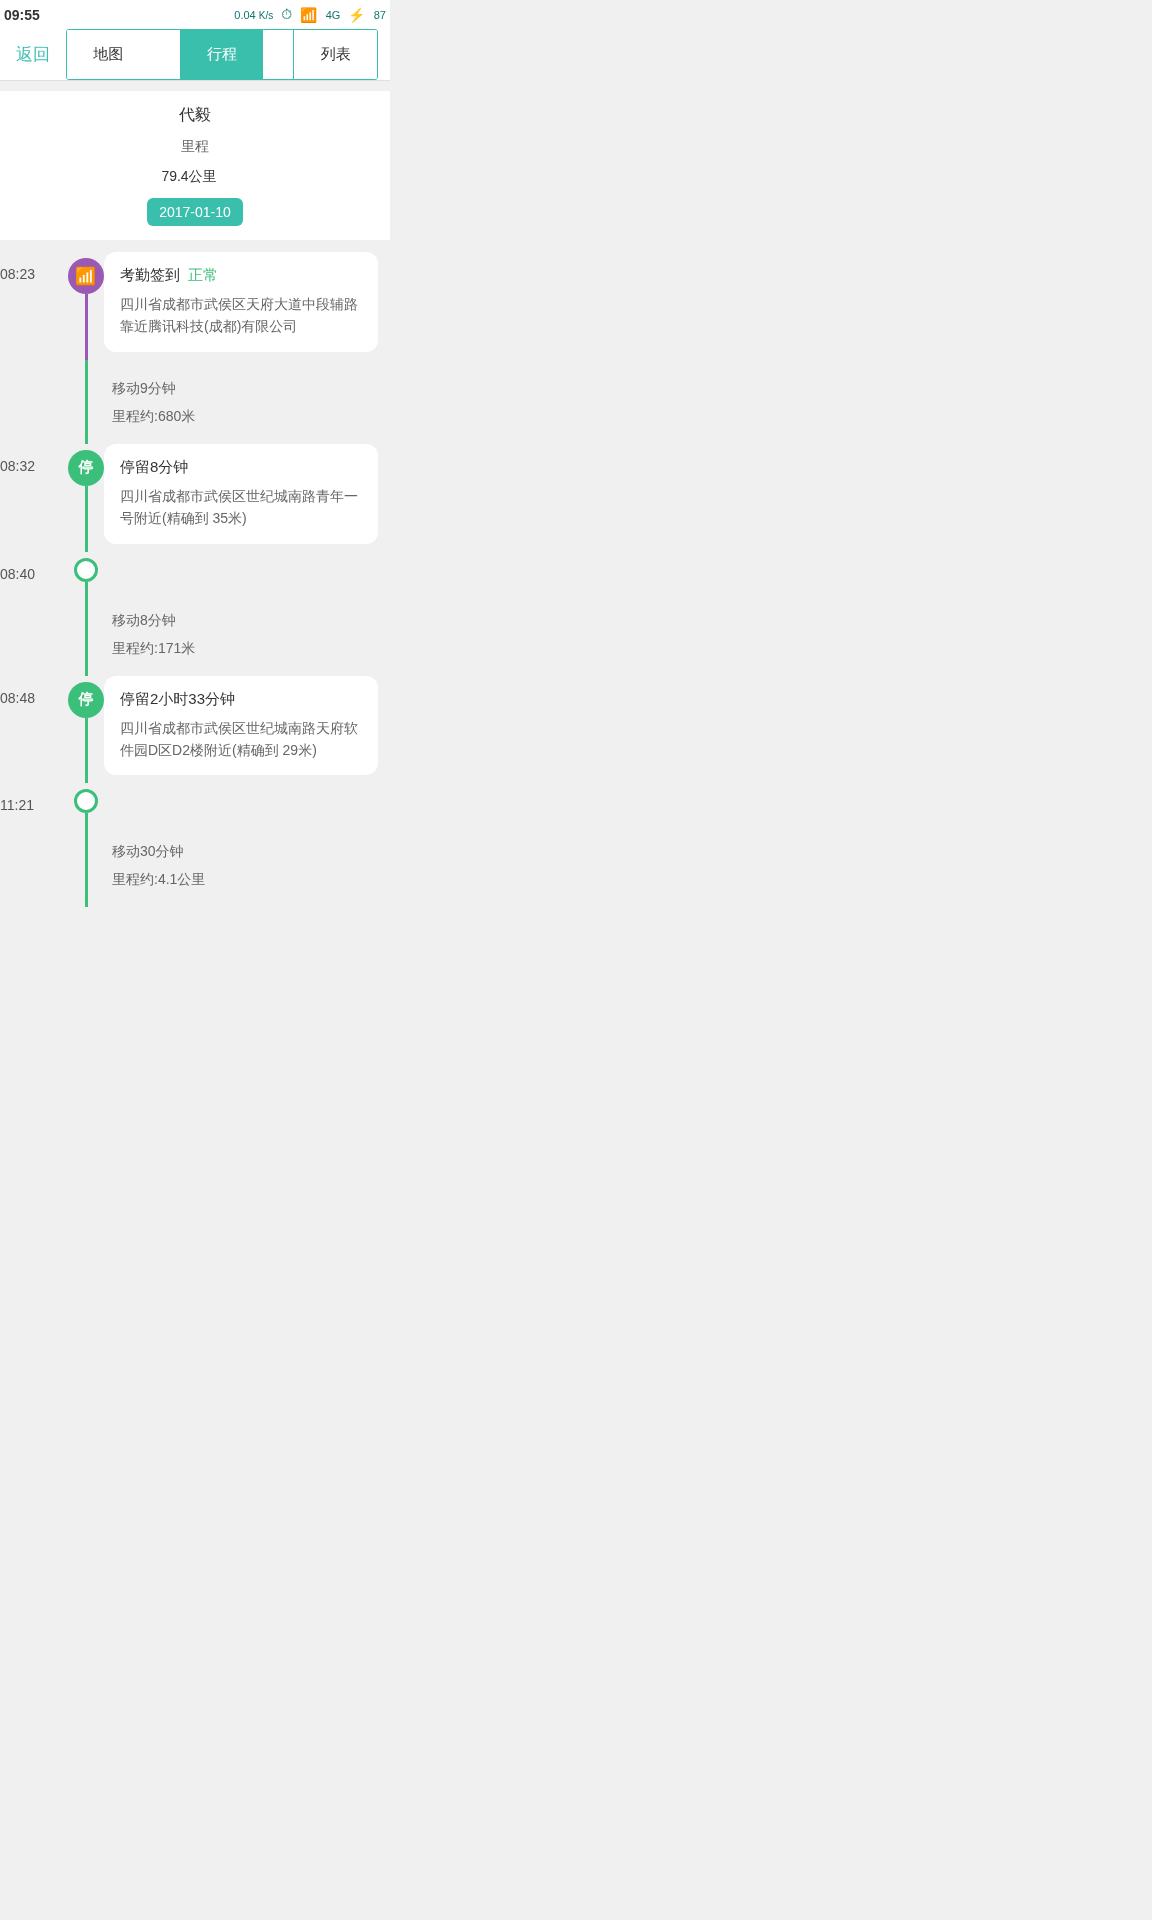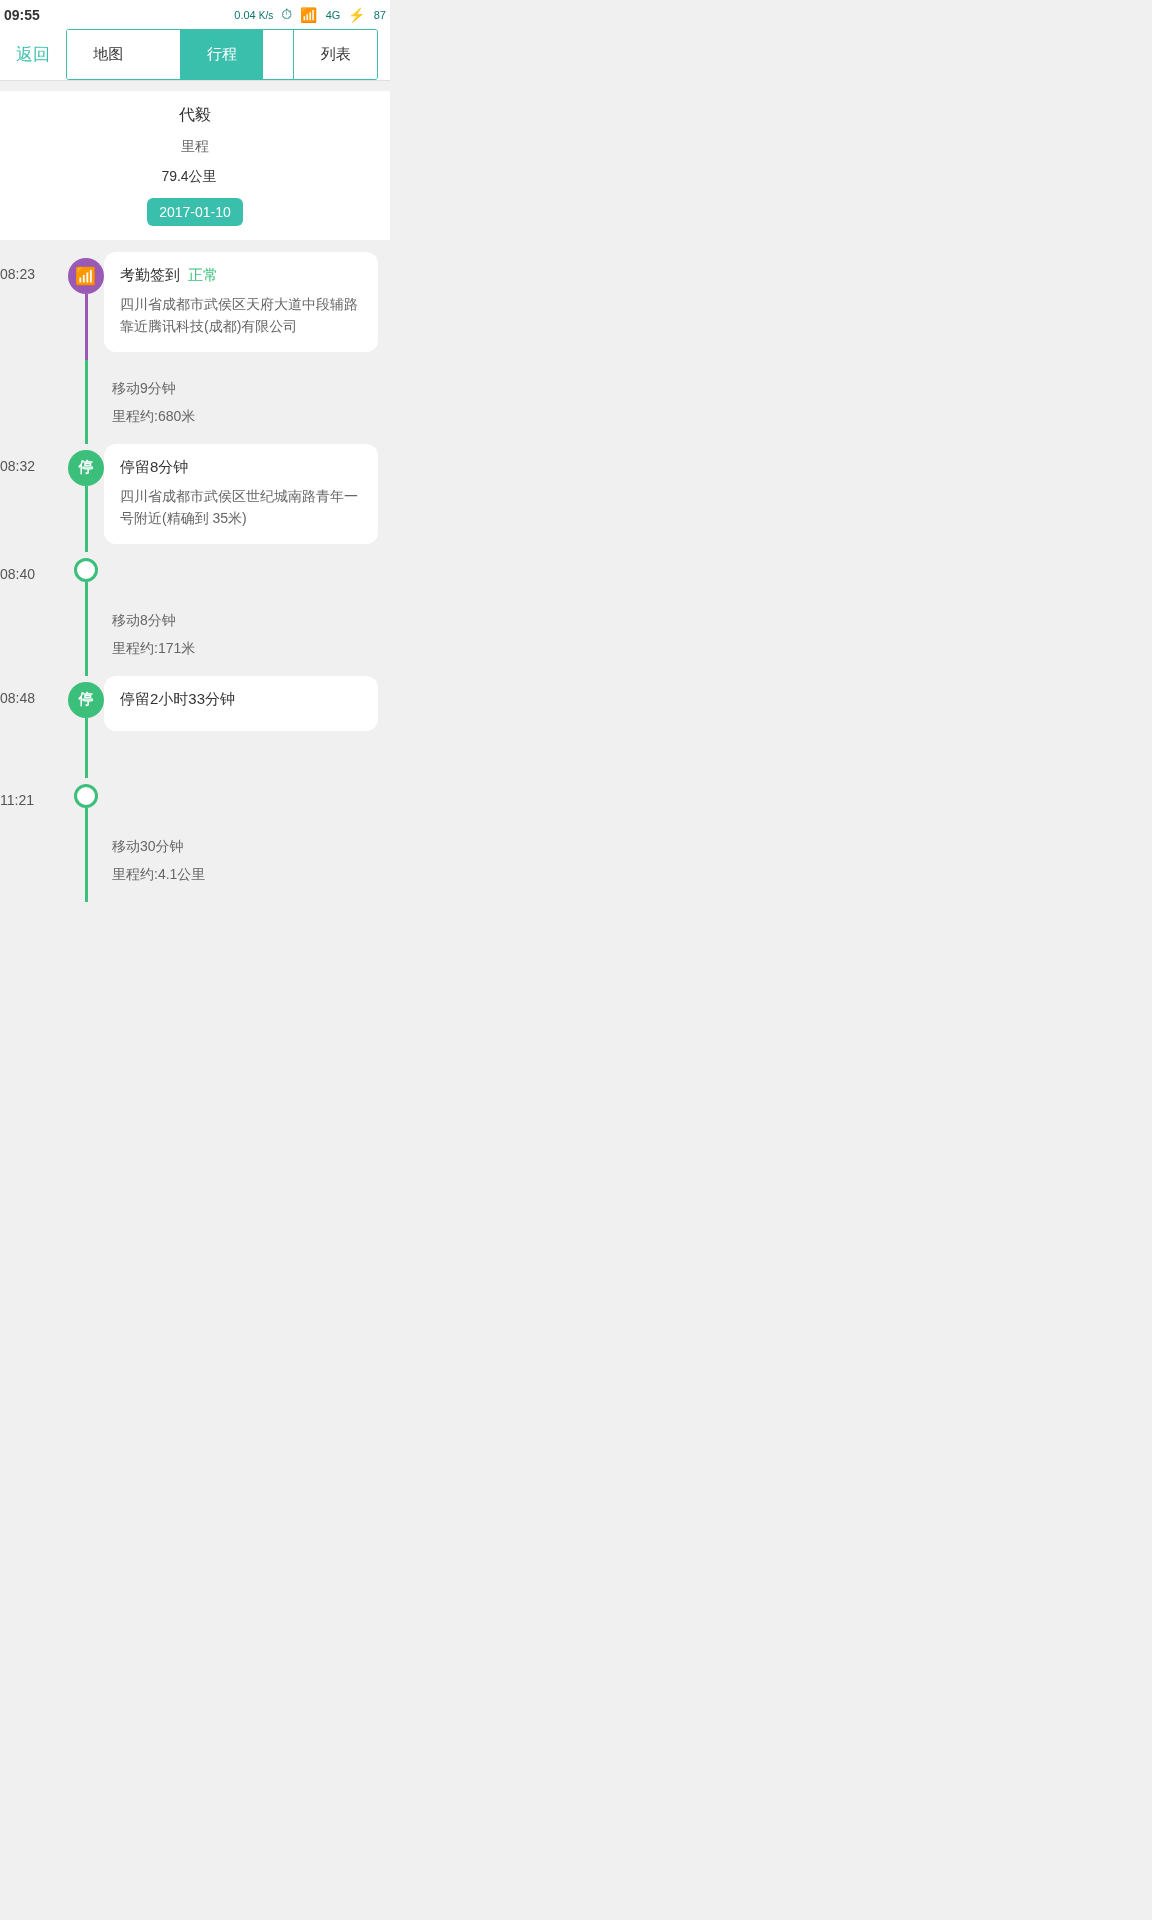--- a/index.html
+++ b/index.html
@@ -341,20 +341,21 @@
       <div class="node-circle green">
         <span class="node-label">停</span>
       </div>
       <div class="vertical-line" style="min-height:60px;"></div>
     </div>
     <div class="tl-content">
       <div class="event-card">
         <div class="event-title">
           <span>停留2小时33分钟</span>
         </div>
+        <div class="event-addr">四川省成都市武侯区世纪城南路天府软件园D区D2楼附近(精确到 29米)</div>
       </div>
     </div>
   </div>
 
   <div class="tl-row">
     <div class="tl-time">
       <span>11:21</span>
     </div>
     <div class="tl-spine">
       <div class="node-circle small"></div>

